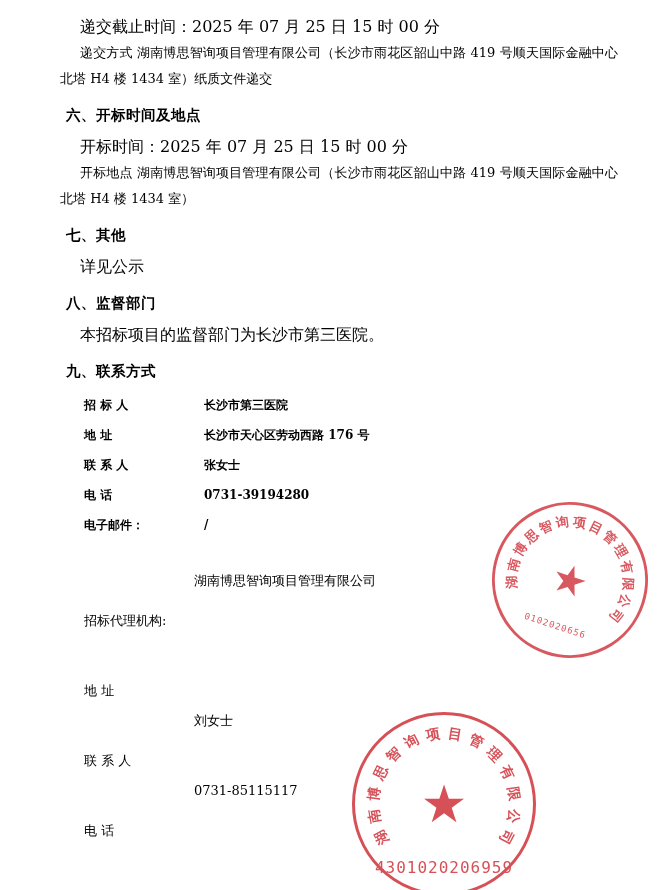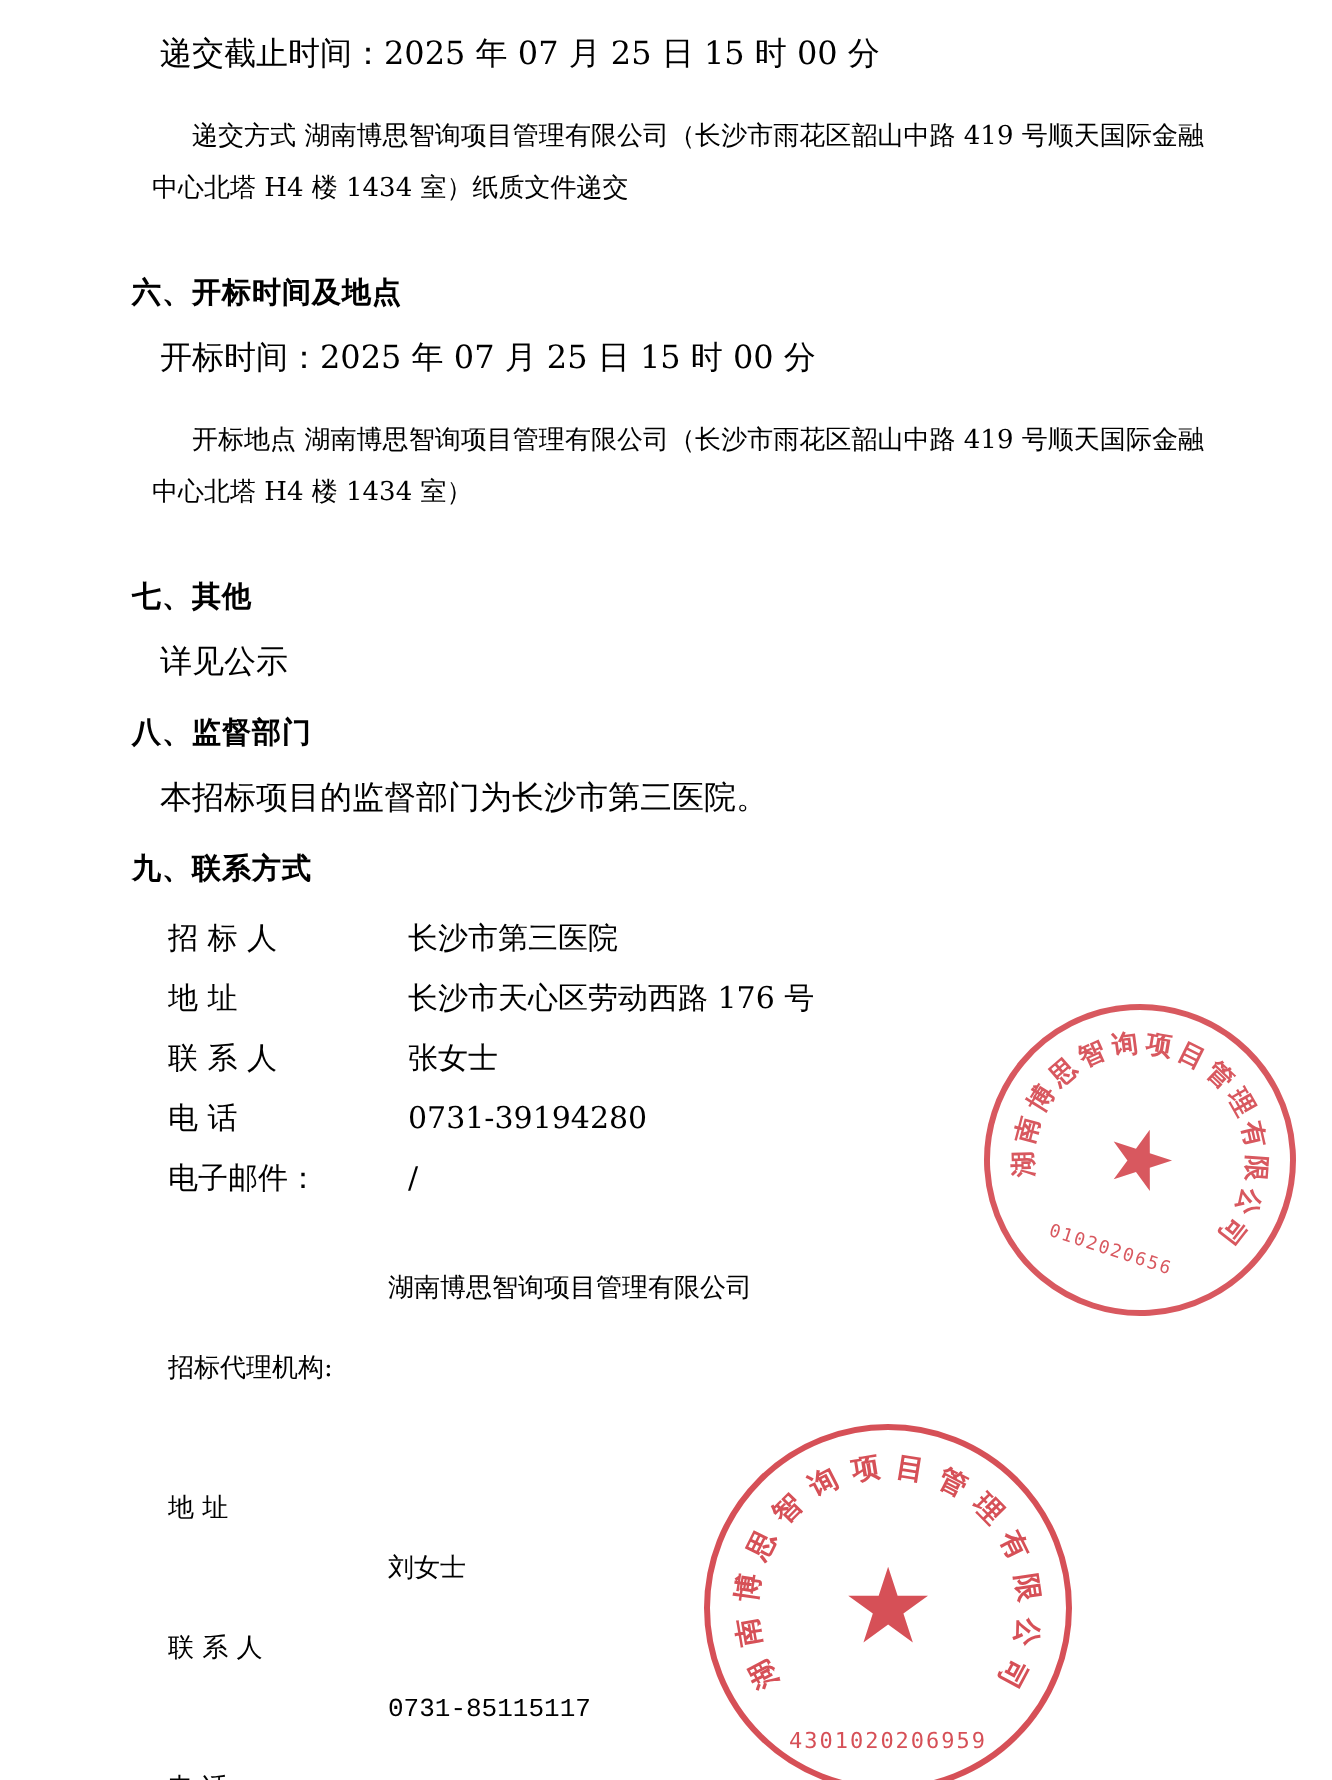--- a/index.html
+++ b/index.html
@@ -43,37 +43,38 @@
     padding-left: 32px;
     text-align: justify;
   }
   .para.hang {
     padding-left: 12px;
     text-indent: 20px;
   }
   .para-wrap {
     font-size: 13px;
     line-height: 26px;
-    margin: 16px;
+    margin: 0;
     padding-left: 12px;
     text-indent: 20px;
     text-align: justify;
   }
   .gap-sm { height: 4px; }
   .gap-md { height: 10px; }
 
   .contact-list {
     margin: 0;
     padding: 0 0 0 36px;
   }
   .contact-row {
     display: flex;
-    font-size: 15px;
+    font-size: 12px;
     line-height: 30px;
     white-space: nowrap;
+    font-weight: bold;
   }
   .contact-label {
     width: 92px;
     flex: 0 0 92px;
     letter-spacing: 0px;
   }
   .contact-value {
     flex: 1 1 auto;
     margin-left: 28px;
   }
@@ -88,21 +89,20 @@
     line-height: 30px;
   }
   .agency-label {
     width: 110px;
     flex: 0 0 110px;
     margin-top: 40px;
   }
   .agency-value {
     flex: 1 1 auto;
     white-space: nowrap;
-    font-family: Liberation Mono, monospace;
   }
 
   .signature-area {
     margin-top: 96px;
     padding-left: 36px;
     position: relative;
     z-index: 3;
   }
   .sig-line-1 {
     font-size: 14px;
@@ -183,21 +183,21 @@
   .stamp .code {
     position: absolute;
     left: 0;
     width: 100%;
     text-align: center;
     font-family: "DejaVu Sans Mono", "Liberation Mono", monospace;
     font-size: 9px;
     letter-spacing: 1px;
   }
   .stamp-right .code { bottom: 22px; }
-  .stamp-bottom .code { bottom: 16px; font-size: 11px; }
+  .stamp-bottom .code { bottom: 16px; font-size: 16px; }
 </style>
 </head>
 <body>
 
 <div class="page">
 
   <div class="stamp stamp-right">
     <div class="circ-text">
         <span style="transform: rotate(-110deg) translate(0px, -58px) rotate(0deg) translate(-50%, -50%);">湖</span>
         <span style="transform: rotate(-93.0769deg) translate(0px, -58px) rotate(0deg) translate(-50%, -50%);">南</span>

